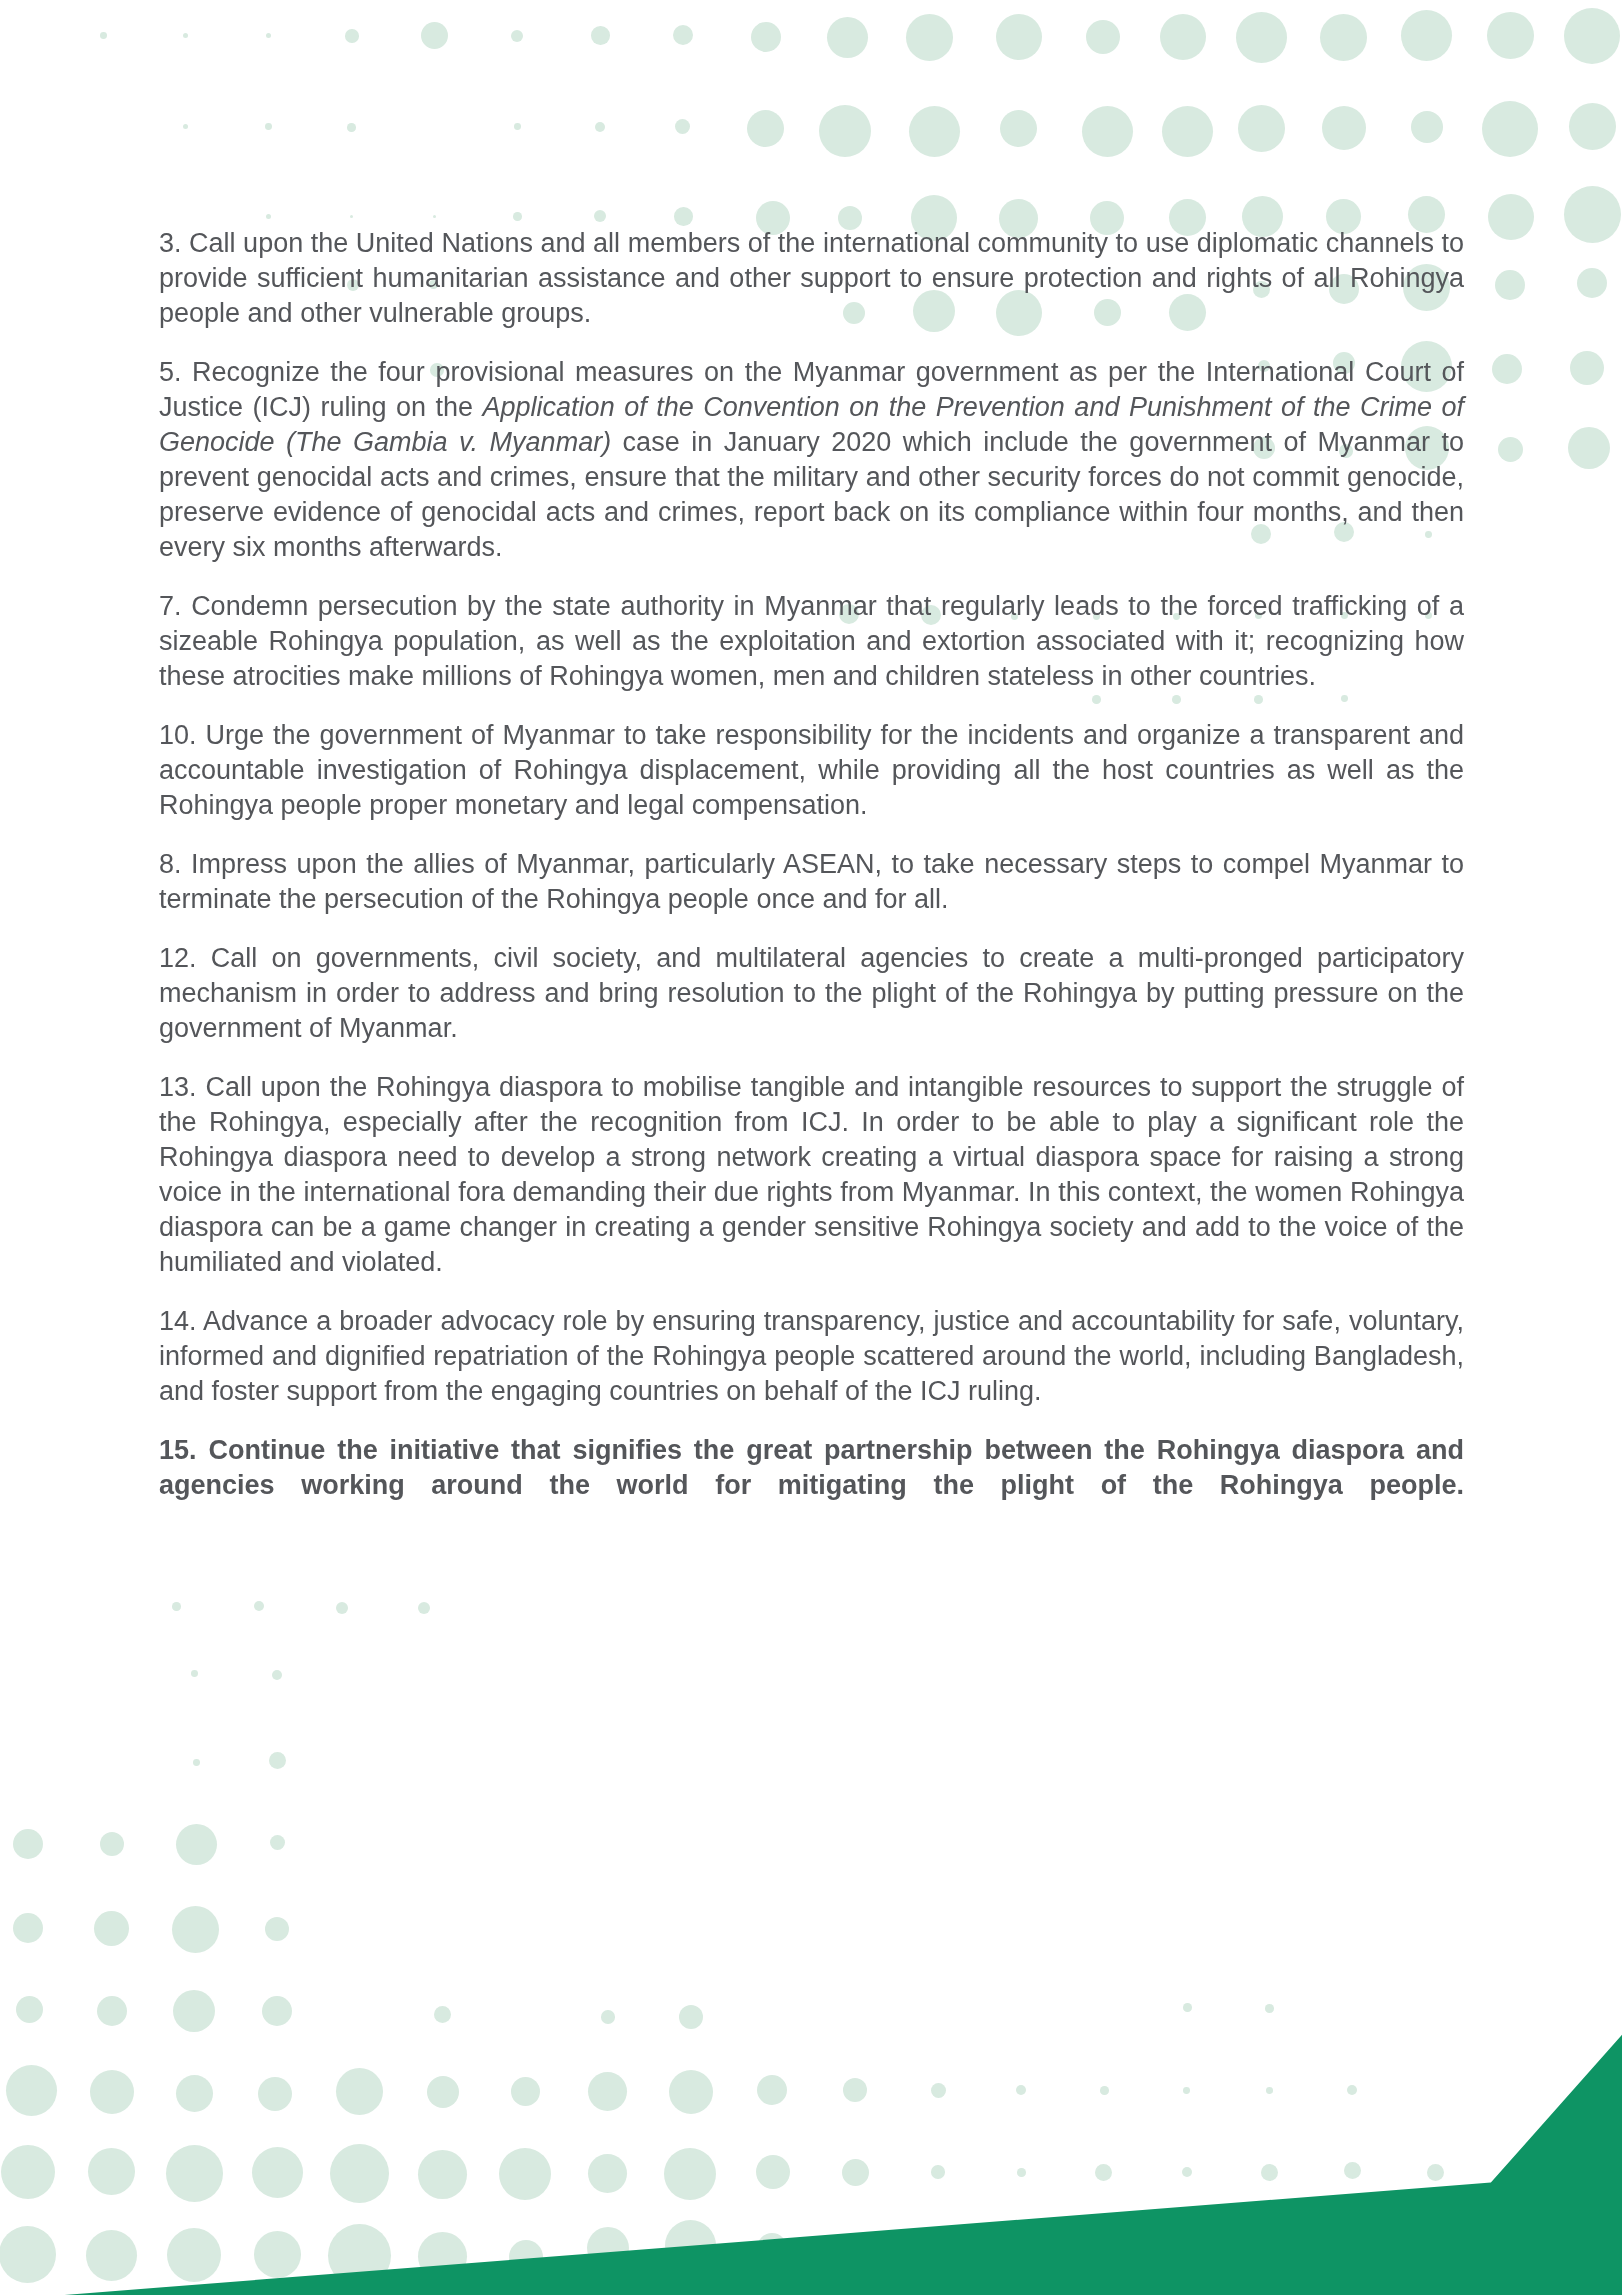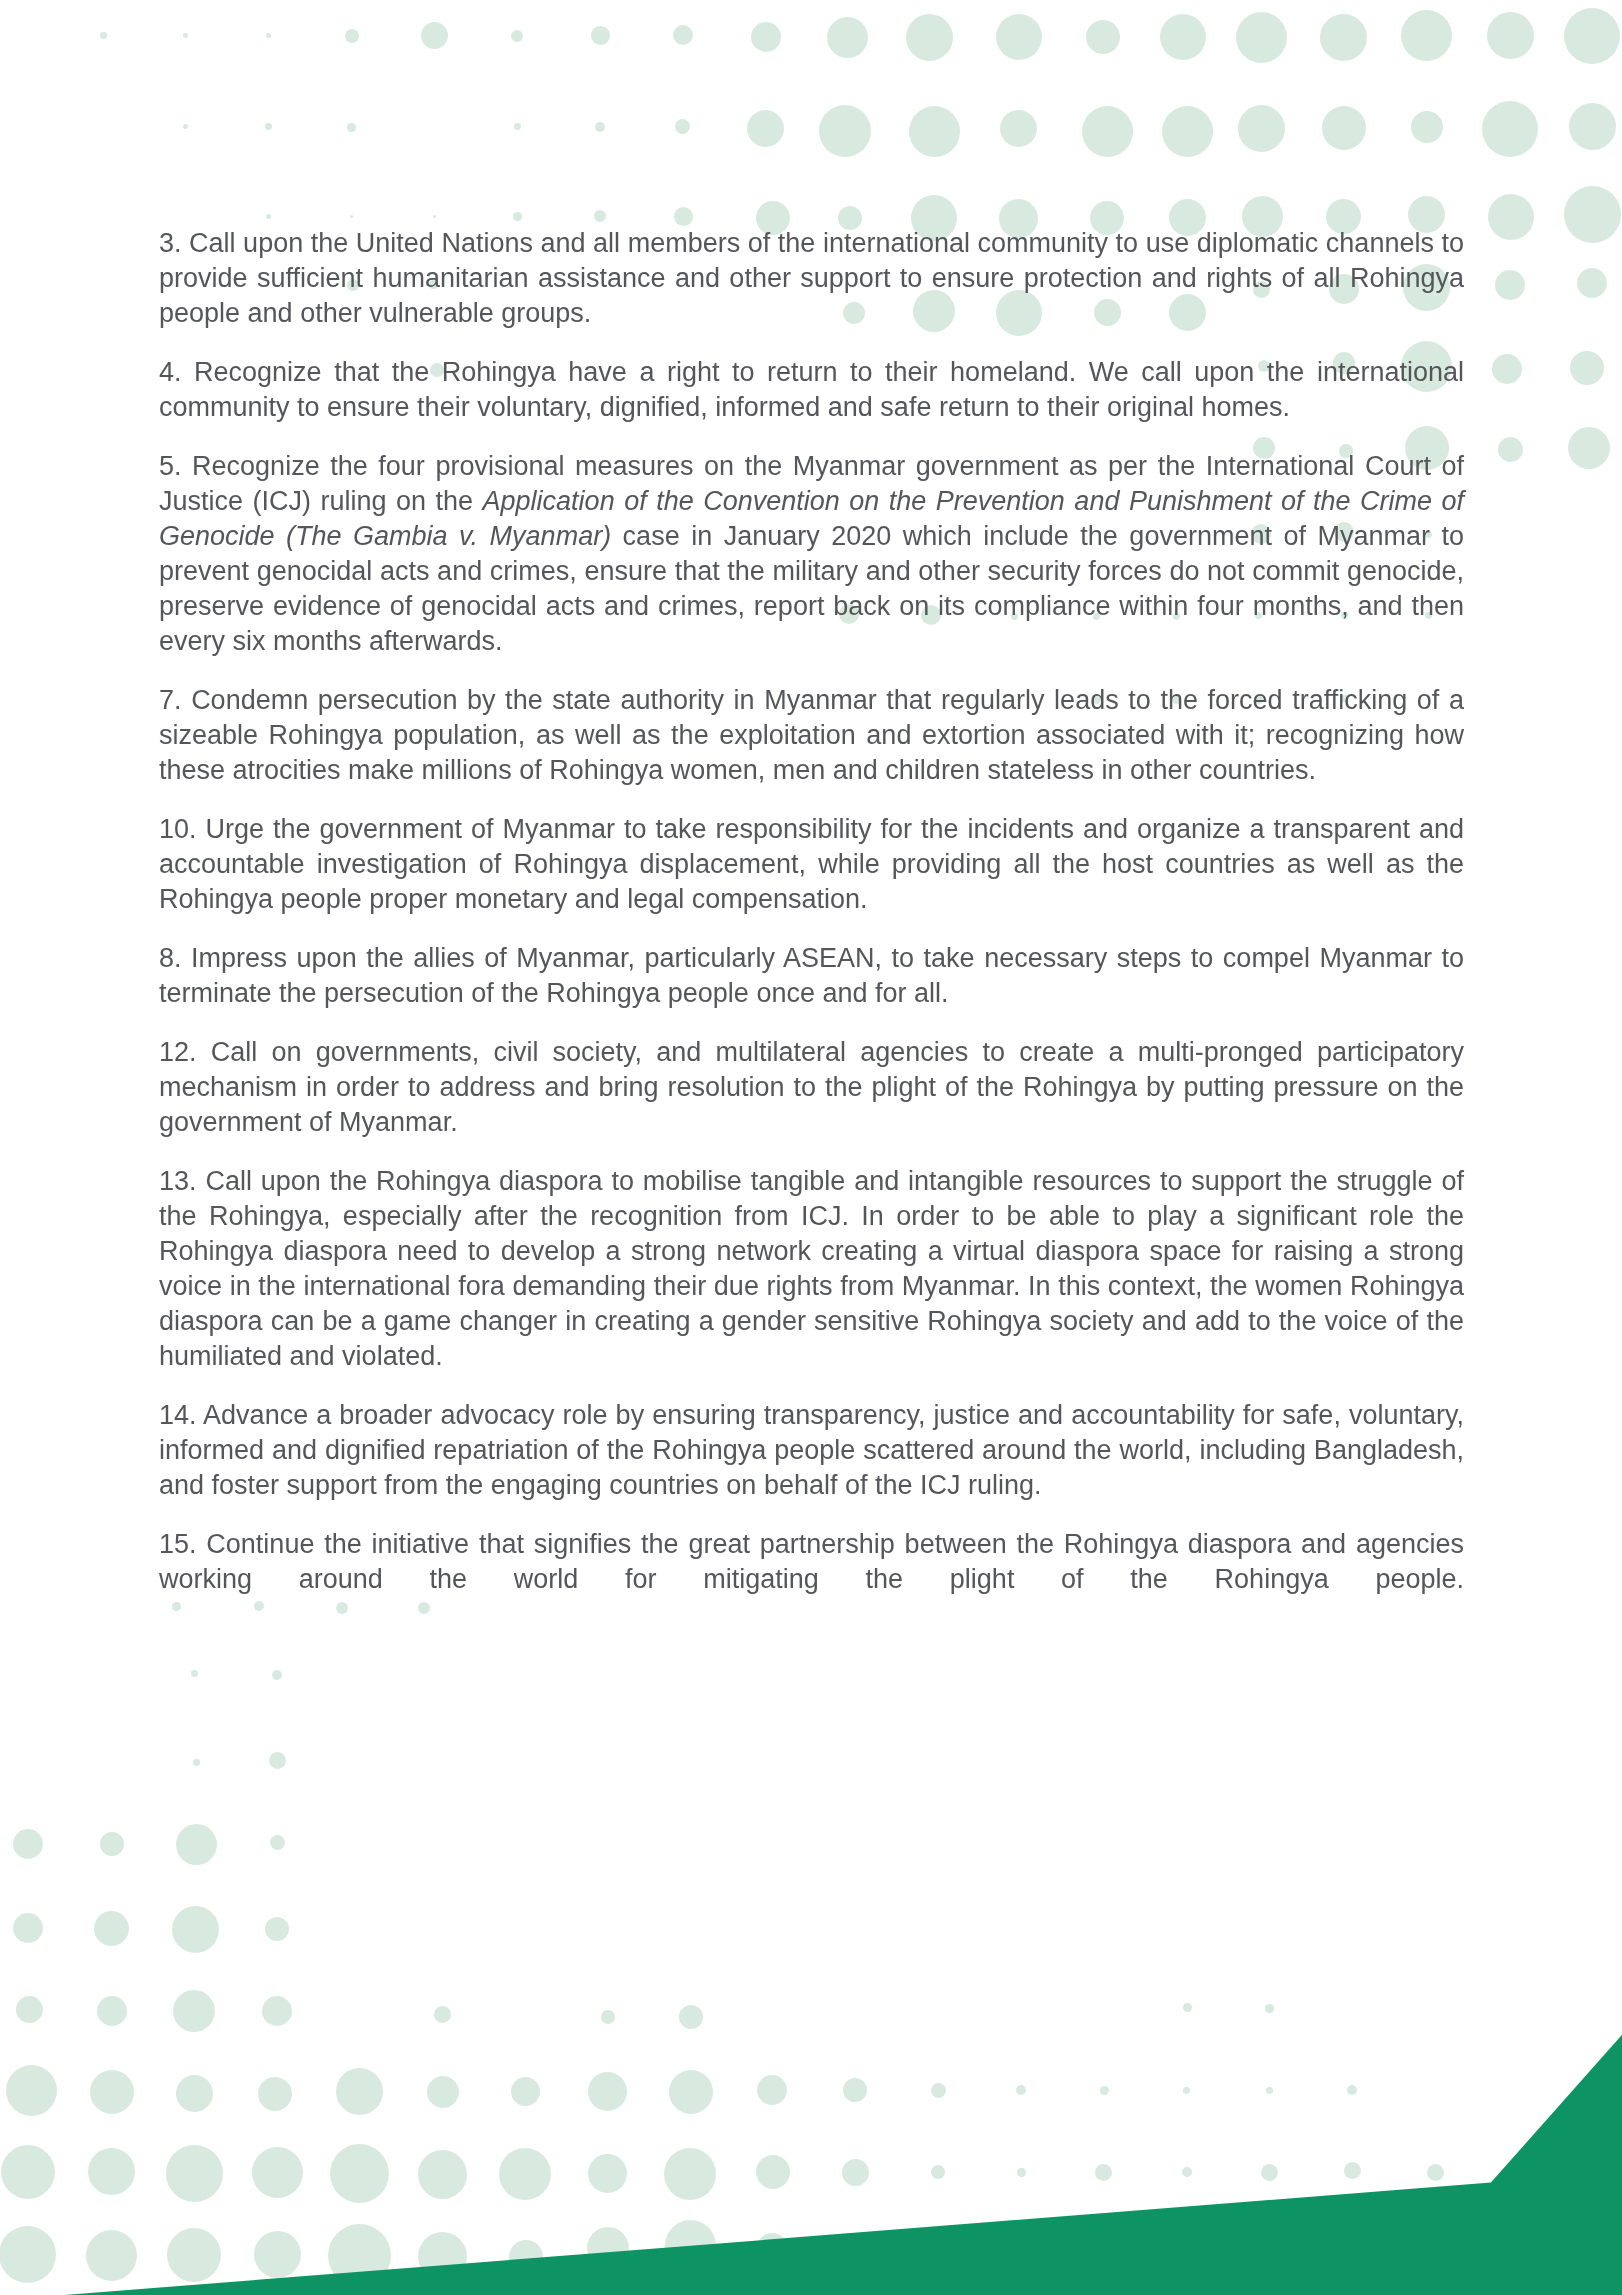--- a/index.html
+++ b/index.html
@@ -37,21 +37,21 @@
   }
   .para {
     margin: 0 0 24px 0;
     font-size: 27px;
     line-height: 35px;
     font-weight: 400;
     color: var(--text-color, #54565a);
     text-align: justify;
     text-justify: inter-word;
   }
-  .para:last-child { margin-bottom: 6px; }
+  .para:last-child { margin-bottom: 6px; font-weight: bold; }
   .para .it { font-style: italic; }
   .para.justify-last { text-align-last: justify; }
   .wedge {
     position: absolute;
     left: 0;
     top: 0;
     width: 1623px;
     height: 2295px;
     z-index: 3;
     pointer-events: none;
@@ -222,21 +222,20 @@
       <div class="dot" style="left: 418px; top: 2232px; width: 49px; height: 49px;"></div>
       <div class="dot" style="left: 509px; top: 2240px; width: 34px; height: 34px;"></div>
       <div class="dot" style="left: 587px; top: 2227px; width: 42px; height: 42px;"></div>
       <div class="dot" style="left: 665px; top: 2220px; width: 51px; height: 51px;"></div>
       <div class="dot" style="left: 757px; top: 2233px; width: 30px; height: 30px;"></div>
       <div class="dot" style="left: 845px; top: 2238px; width: 20px; height: 20px;"></div>
       <div class="dot" style="left: 931px; top: 2241px; width: 13.5px; height: 13.5px;"></div>
     </div>
   <main class="content" id="paragraphs">
       <p class="para"><span class="rg">3. Call upon the United Nations and all members of the international community to use diplomatic channels to provide sufficient humanitarian assistance and other support to ensure protection and rights of all Rohingya people and other vulnerable groups.</span></p>
-      <p class="para"><span class="rg">4. Recognize that the Rohingya have a right to return to their homeland. We call upon the international community to ensure their voluntary, dignified, informed and safe return to their original homes.</span></p>
       <p class="para"><span class="rg">5. Recognize the four provisional measures on the Myanmar government as per the International Court of Justice (ICJ) ruling on the </span><span class="it">Application of the Convention on the Prevention and Punishment of the Crime of Genocide (The Gambia v. Myanmar)</span><span class="rg"> case in January 2020 which include the government of Myanmar to prevent genocidal acts and crimes, ensure that the military and other security forces do not commit genocide, preserve evidence of genocidal acts and crimes, report back on its compliance within four months, and then every six months afterwards.</span></p>
       <p class="para"><span class="rg">7. Condemn persecution by the state authority in Myanmar that regularly leads to the forced trafficking of a sizeable Rohingya population, as well as the exploitation and extortion associated with it; recognizing how these atrocities make millions of Rohingya women, men and children stateless in other countries.</span></p>
       <p class="para"><span class="rg">10. Urge the government of Myanmar to take responsibility for the incidents and organize a transparent and accountable investigation of Rohingya displacement, while providing all the host countries as well as the Rohingya people proper monetary and legal compensation.</span></p>
       <p class="para"><span class="rg">8. Impress upon the allies of Myanmar, particularly ASEAN, to take necessary steps to compel Myanmar to terminate the persecution of the Rohingya people once and for all.</span></p>
       <p class="para"><span class="rg">12. Call on governments, civil society, and multilateral agencies to create a multi-pronged participatory mechanism in order to address and bring resolution to the plight of the Rohingya by putting pressure on the government of Myanmar.</span></p>
       <p class="para"><span class="rg">13. Call upon the Rohingya diaspora to mobilise tangible and intangible resources to support the struggle of the Rohingya, especially after the recognition from ICJ. In order to be able to play a significant role the Rohingya diaspora need to develop a strong network creating a virtual diaspora space for raising a strong voice in the international fora demanding their due rights from Myanmar. In this context, the women Rohingya diaspora can be a game changer in creating a gender sensitive Rohingya society and add to the voice of the humiliated and violated.</span></p>
       <p class="para"><span class="rg">14. Advance a broader advocacy role by ensuring transparency, justice and accountability for safe, voluntary, informed and dignified repatriation of the Rohingya people scattered around the world, including Bangladesh, and foster support from the engaging countries on behalf of the ICJ ruling.</span></p>
       <p class="para justify-last"><span class="rg">15. Continue the initiative that signifies the great partnership between the Rohingya diaspora and agencies working around the world for mitigating the plight of the Rohingya people.</span></p>
     </main>
   <svg class="wedge" viewBox="0 0 1920 2716" width="1623" height="2295" aria-hidden="true">

